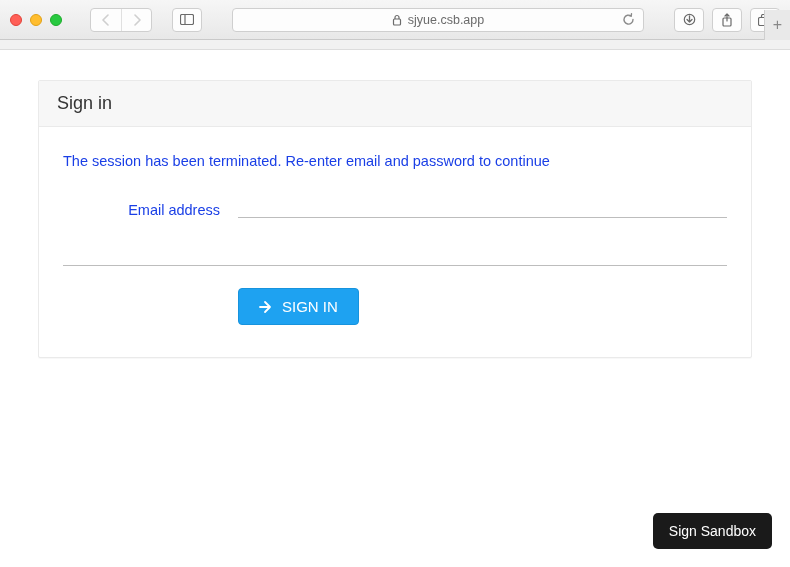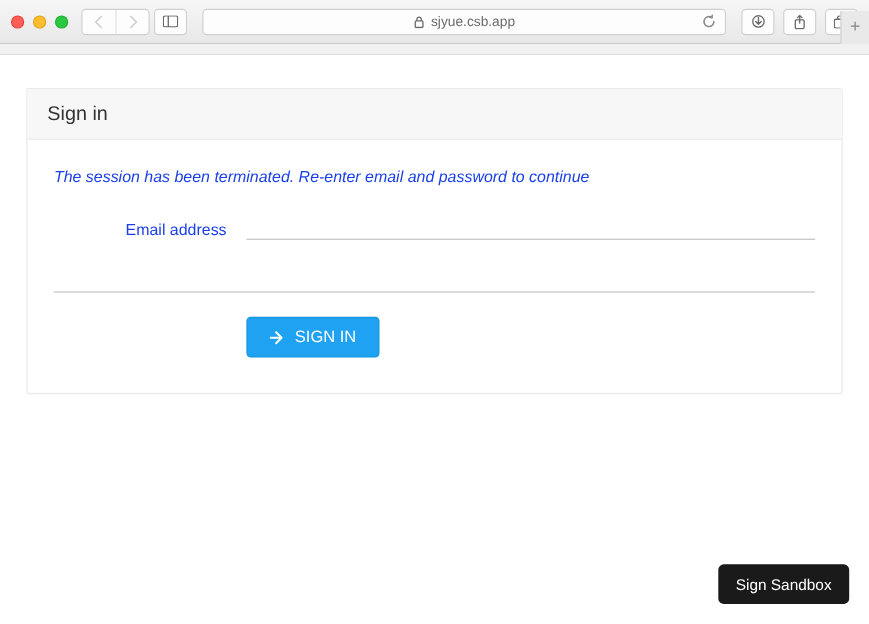--- a/index.html
+++ b/index.html
@@ -13,21 +13,21 @@
 }
 
 
 .toolbar {
   height: 40px;
   background: linear-gradient(#f6f6f6, #e8e8e8);
   border-bottom: 1px solid #c9c9c9;
   display: flex;
   align-items: center;
   padding: 0 10px;
-  gap: 4px;
+  gap: 20px;
 }
 .traffic-lights { display: flex; gap: 8px; margin-right: 8px; }
 .tl { width: 12px; height: 12px; border-radius: 50%; }
 .tl.red { background: #ff5f57; border: 0.5px solid #e24238; }
 .tl.yellow { background: #ffbd2e; border: 0.5px solid #e1a116; }
 .tl.green { background: #28c940; border: 0.5px solid #1dad2b; }
 
 .nav-group {
   display: flex;
   background: #fdfdfd;
@@ -87,21 +87,21 @@
   right: 0; top: -30px;
   width: 26px; height: 30px;
   background: #e9e9e9;
   border-left: 1px solid #cfcfcf;
   display: flex; align-items: center; justify-content: center;
   color: #888; font-size: 16px;
 }
 
 
 .page {
-  padding: 30px 24px;
+  padding: 30px 38px;
 }
 .card {
   background: #fff;
   border: 1px solid #eaeaea;
   border-radius: 2px;
   box-shadow: 0 1px 1px rgba(0,0,0,0.03);
 }
 .card-header {
   background: #f7f7f7;
   border-bottom: 1px solid #eaeaea;
@@ -109,21 +109,20 @@
   font-size: 18px;
   color: #333;
 }
 .card-body {
   padding: 26px 24px 32px 24px;
 }
 .msg {
   color: #1a3fe6;
   font-size: 14.5px;
   margin-bottom: 22px;
-  font-style: italic;
 }
 .form-row {
   display: flex;
   align-items: center;
   margin-bottom: 22px;
 }
 .form-label {
   width: 175px;
   text-align: right;
   padding-right: 18px;

